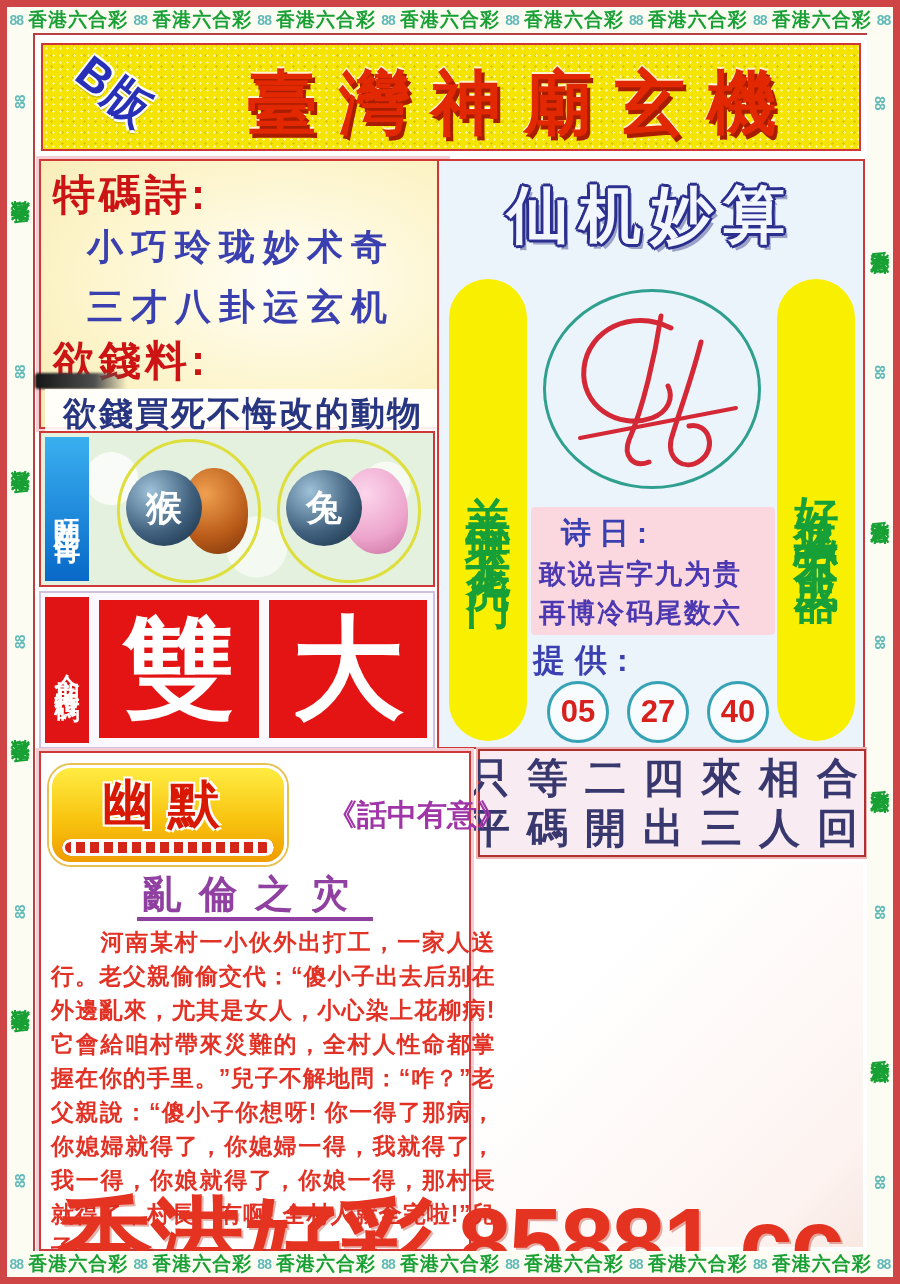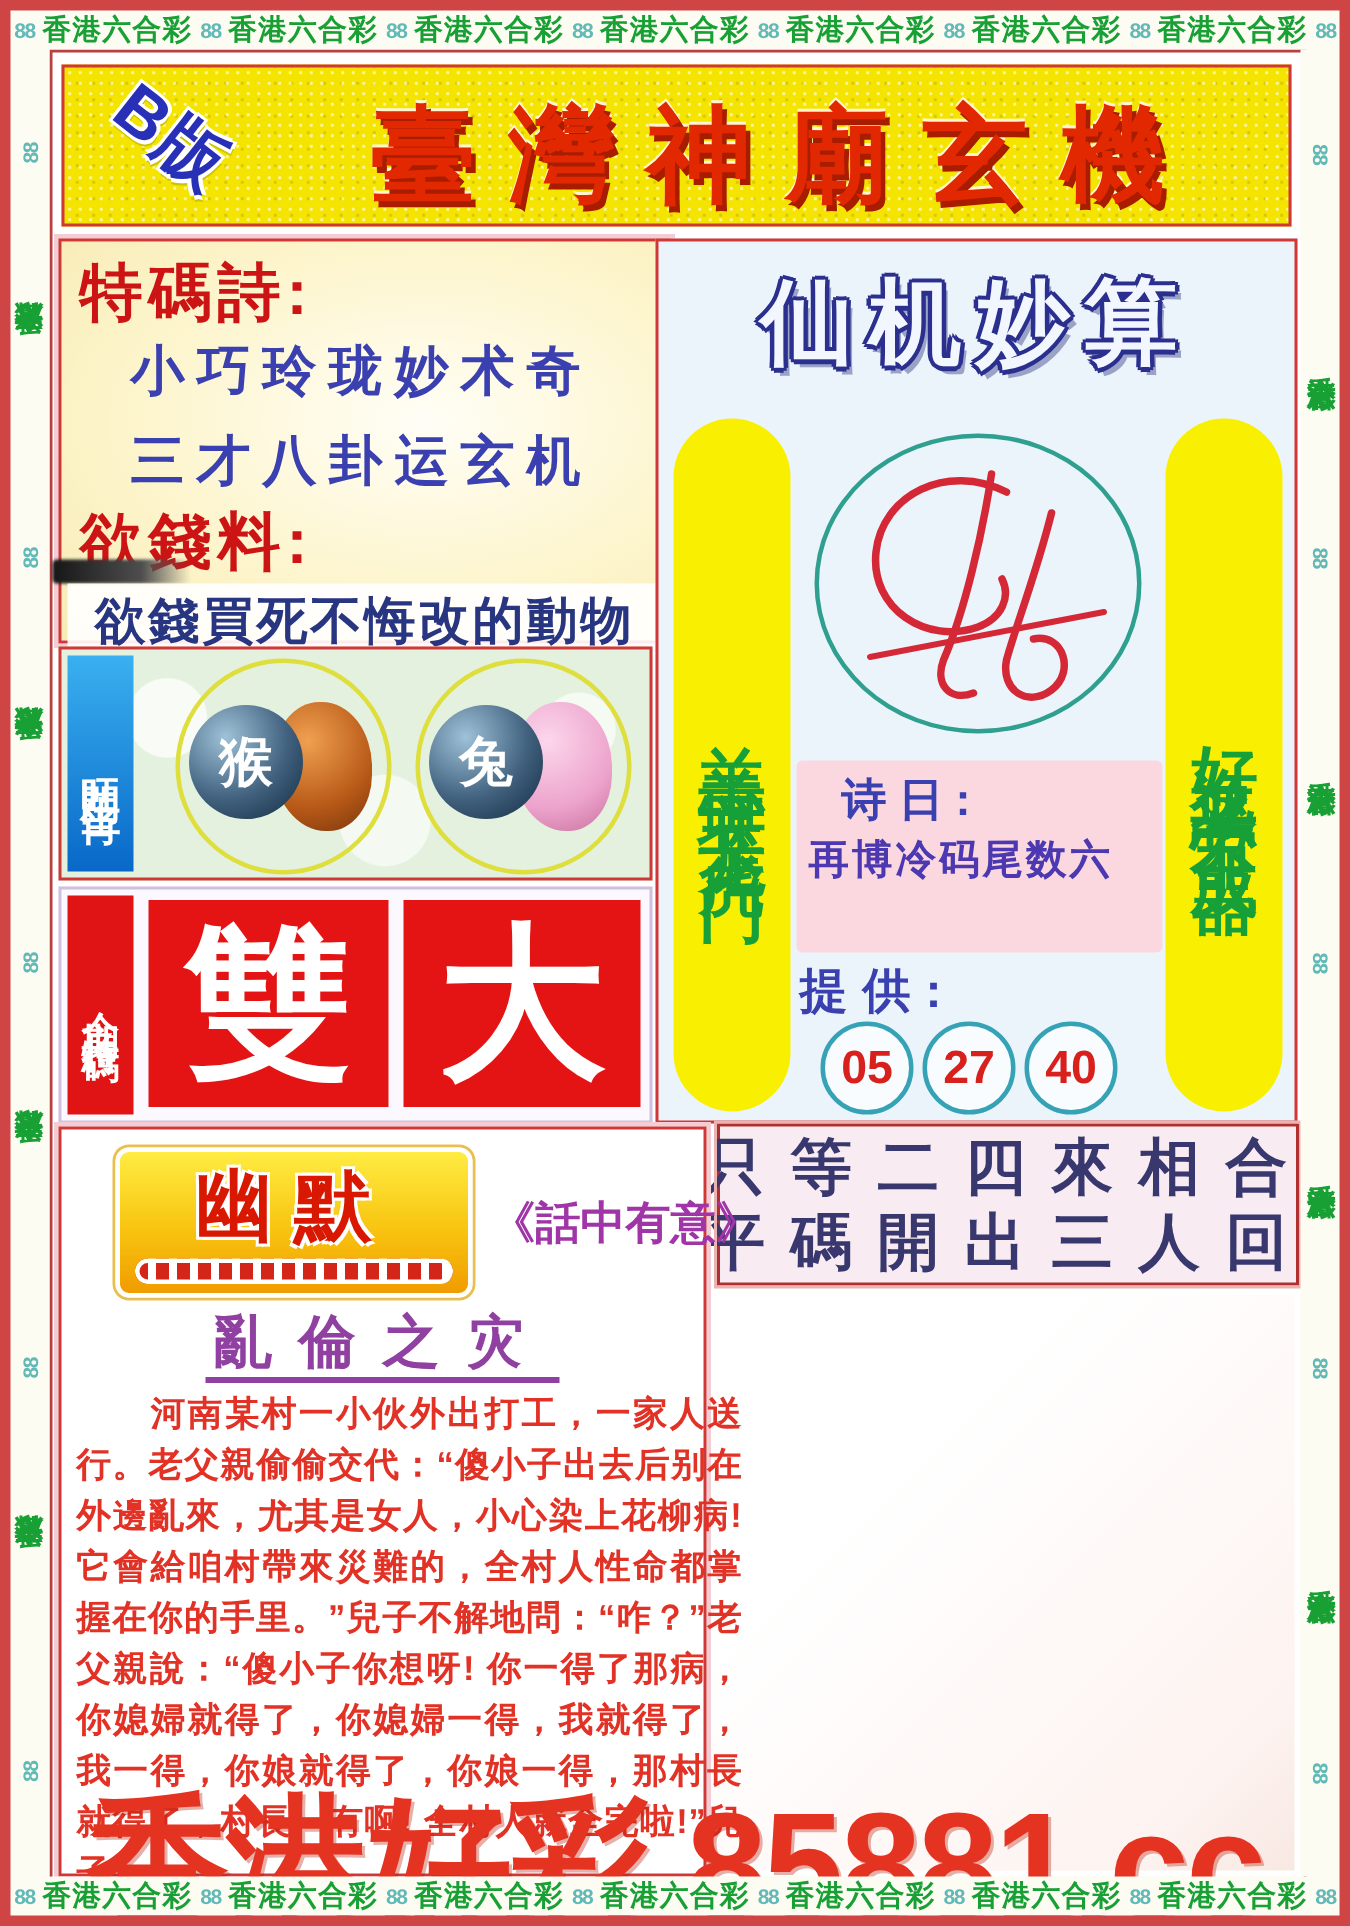--- a/index.html
+++ b/index.html
@@ -95,40 +95,40 @@
         font-family:"DejaVu Serif","Liberation Serif",serif;}
   .pill.pl{left:10px;} .pill.pr{right:8px;}
   .oracle-circle{position:absolute;left:104px;top:128px;width:212px;height:194px;
         border:3px solid #2f9f8f;border-radius:50%;}
   .shiri-box{position:absolute;left:92px;top:346px;width:244px;height:128px;background:#fbd8e0;
         border-radius:4px;padding:6px 8px;box-sizing:border-box;}
   .shiri-label{font-size:30px;font-weight:800;color:#3a40b0;letter-spacing:8px;margin-left:22px;}
   .shiri-line{font-size:27px;font-weight:800;color:#4c38b0;letter-spacing:2px;line-height:39px;
         font-family:"DejaVu Serif","Liberation Serif",serif;}
   .provide{position:absolute;left:94px;top:478px;font-size:32px;font-weight:800;color:#3a40b0;letter-spacing:10px;}
-  .numrow{position:absolute;left:108px;top:520px;display:flex;gap:6px;align-items:flex-end;}
+  .numrow{position:absolute;left:108px;top:520px;display:flex;gap:18px;align-items:flex-end;}
   .numcircle{width:56px;height:56px;border:3px solid #35a2b5;border-radius:50%;background:#f8fcff;
         display:flex;align-items:center;justify-content:center;
         font-size:31px;font-weight:800;color:#d8201c;}
 
   
   .calli-box{position:absolute;left:443px;top:714px;width:384px;height:104px;background:#f8ecf2;
         border:2px solid #b03030;outline:2px solid #eab4b4;display:flex;flex-direction:column;
         align-items:center;justify-content:center;}
   .calli-line{font-size:41px;font-weight:800;color:#38386e;letter-spacing:17px;line-height:50px;
         font-family:Liberation Serif, serif;white-space:nowrap;}
 
   
   .white-panel{position:absolute;left:436px;top:828px;width:392px;height:384px;
         background:linear-gradient(135deg,#ffffff 30%,#fdf3f0 85%,#f8e8e2);}
 
   
   .humor-box{position:absolute;left:4px;top:716px;width:428px;height:496px;border:2px solid #d03838;
         box-shadow:0 0 0 3px #f3cdd4;background:#fff;}
-  .hlogo{position:absolute;left:36px;top:12px;width:232px;height:94px;border-radius:9px;
+  .hlogo{position:absolute;left:8px;top:12px;width:232px;height:94px;border-radius:22px;
         background:linear-gradient(180deg,#ffec42 0%,#f8c410 55%,#f09c00 100%);
         border:3px solid #fff;box-shadow:0 0 0 2px #e8c050;}
   .hlogo-text{position:absolute;left:0;top:2px;width:100%;text-align:center;font-size:52px;font-weight:800;
         color:#d81800;letter-spacing:14px;
         text-shadow:-2px -2px 0 #fff,2px -2px 0 #fff,-2px 2px 0 #fff,2px 2px 0 #fff;}
   .chain{position:absolute;left:10px;right:10px;bottom:6px;height:17px;border-radius:9px;background:#fff;
         background-image:repeating-linear-gradient(90deg,#d42618 0 9px,#fff 9px 14px);
         box-shadow:inset 0 0 0 3px #fff;}
   .hsub{position:absolute;left:258px;top:42px;font-size:30px;font-weight:800;color:#a035a8;white-space:nowrap;margin-left:28px;}
   .htitle{position:absolute;left:0;top:116px;width:100%;text-align:center;font-size:38px;font-weight:800;
@@ -247,20 +247,21 @@
           <g stroke="#d42836" stroke-width="5" fill="none" stroke-linecap="round">
             <path d="M125,36 C85,16 42,38 38,76 C34,114 72,138 106,126 C122,120 128,106 122,94"></path>
             <path d="M115,24 C109,64 97,116 83,148 C77,164 87,176 103,170"></path>
             <path d="M155,50 C145,90 131,126 125,148 C121,168 139,180 155,168 C171,156 163,130 143,134"></path>
             <path d="M34,146 L190,116" stroke-width="4"></path>
           </g>
         </svg>
       </div>
       <div class="shiri-box">
         <div class="shiri-label">诗日:</div>
+        <div class="shiri-line">敢说吉字九为贵</div>
         <div class="shiri-line">再博冷码尾数六</div>
       </div>
       <div class="provide">提供:</div>
       <div class="numrow">
         <span class="numcircle">05</span>
         <span class="numcircle">27</span>
         <span class="numcircle">40</span>
       </div>
     </div>
 

